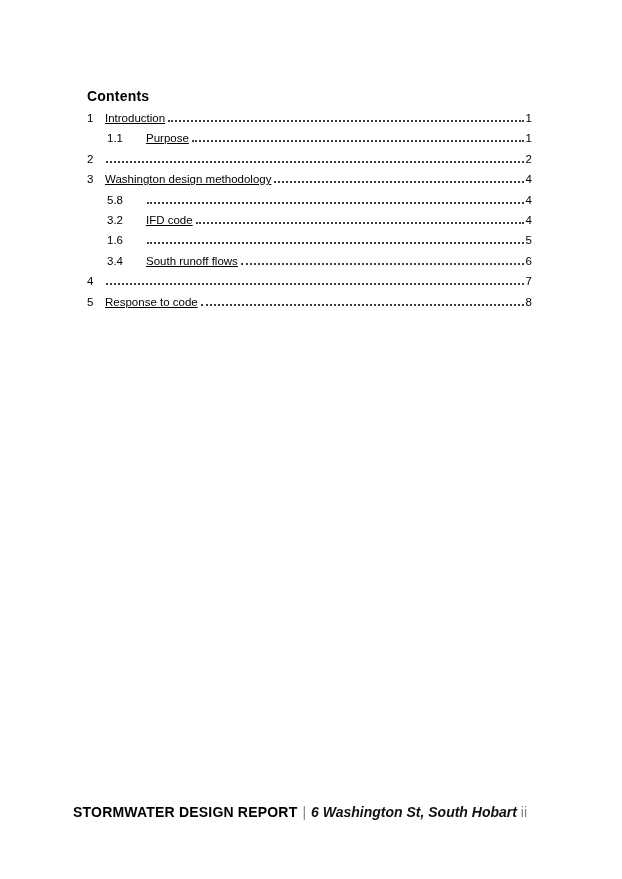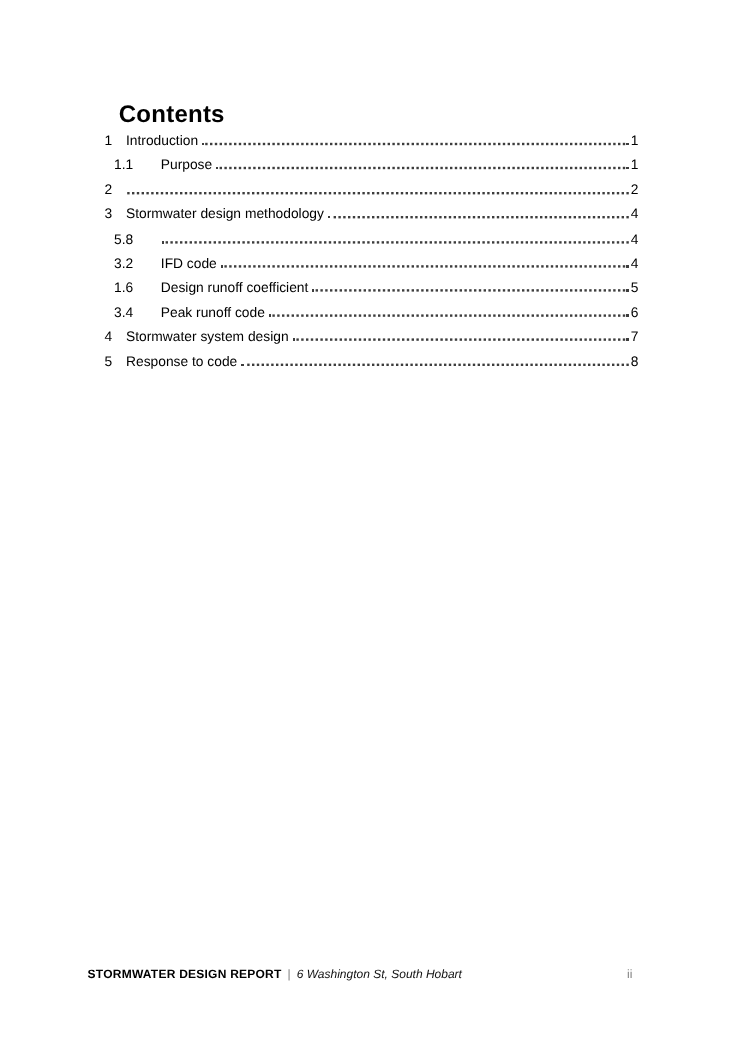--- a/index.html
+++ b/index.html
@@ -17,24 +17,24 @@
     color: #000000;
     overflow: hidden;
   }
   .content {
     position: absolute;
     left: 87px;
     top: 88px;
     width: 445px;
   }
   .contents-heading {
-    font-size: 20px;
+    font-size: 14px;
     line-height: 16px;
     font-weight: bold;
-    margin: 0 0 3px 12px;
+    margin: 0 0 3px 0;
     letter-spacing: 0.2px;
   }
   .toc {
     margin-top: 4px;
   }
   .toc-row {
     display: flex;
     align-items: baseline;
     height: 20.4px;
     line-height: 20.4px;
@@ -44,58 +44,61 @@
   .toc-row.level-1 .toc-num {
     width: 18px;
     flex: 0 0 18px;
   }
   .toc-row.level-2 {
     padding-left: 8px;
   }
   .toc-row.level-2 .toc-num {
     width: 39px;
     flex: 0 0 39px;
+    margin-left: 12px;
   }
   .toc-title {
     flex: 0 0 auto;
     padding-right: 2px;
+    text-decoration: underline;
   }
   .toc-leader {
     flex: 1 1 auto;
     min-width: 10px;
     border-bottom: 2px dotted #3d3d3d;
     margin: 0 2px 0 1px;
     
   }
   .toc-page {
     flex: 0 0 auto;
     text-align: right;
   }
   .footer {
     position: absolute;
     left: 73px;
     right: 95px;
     top: 806px;
     display: flex;
     align-items: flex-start;
-    font-size: 10px;
+    font-size: 14px;
     line-height: 13px;
   }
   .footer-title {
     font-weight: bold;
     letter-spacing: 0.2px;
   }
   .footer-sep {
     margin: 0 5px;
     color: #7f7f7f;
     font-weight: normal;
   }
   .footer-address {
     font-style: italic;
     color: #111111;
+    font-weight: bold;
   }
   .footer-pagenum {
     margin-left: auto;
     color: #808080;
   }
 </style>
 </head>
 <body>
 
 <div class="page">
@@ -116,50 +119,48 @@
       <span class="toc-leader"></span>
       <span class="toc-page">1</span>
     </div>
         <div class="toc-row level-1">
       <span class="toc-num">2</span>
       <span class="toc-leader"></span>
       <span class="toc-page">2</span>
     </div>
         <div class="toc-row level-1">
       <span class="toc-num">3</span>
-      <span class="toc-title">Stormwater design methodology</span>
+      <span class="toc-title">Washington design methodology</span>
       <span class="toc-leader"></span>
       <span class="toc-page">4</span>
     </div>
         <div class="toc-row level-2">
       <span class="toc-num">5.8</span>
       <span class="toc-leader"></span>
       <span class="toc-page">4</span>
     </div>
         <div class="toc-row level-2">
       <span class="toc-num">3.2</span>
       <span class="toc-title">IFD code</span>
       <span class="toc-leader"></span>
       <span class="toc-page">4</span>
     </div>
         <div class="toc-row level-2">
       <span class="toc-num">1.6</span>
-      <span class="toc-title">Design runoff coefficient</span>
       <span class="toc-leader"></span>
       <span class="toc-page">5</span>
     </div>
         <div class="toc-row level-2">
       <span class="toc-num">3.4</span>
-      <span class="toc-title">Peak runoff code</span>
+      <span class="toc-title">South runoff flows</span>
       <span class="toc-leader"></span>
       <span class="toc-page">6</span>
     </div>
         <div class="toc-row level-1">
       <span class="toc-num">4</span>
-      <span class="toc-title">Stormwater system design</span>
       <span class="toc-leader"></span>
       <span class="toc-page">7</span>
     </div>
         <div class="toc-row level-1">
       <span class="toc-num">5</span>
       <span class="toc-title">Response to code</span>
       <span class="toc-leader"></span>
       <span class="toc-page">8</span>
     </div>
       </nav>

